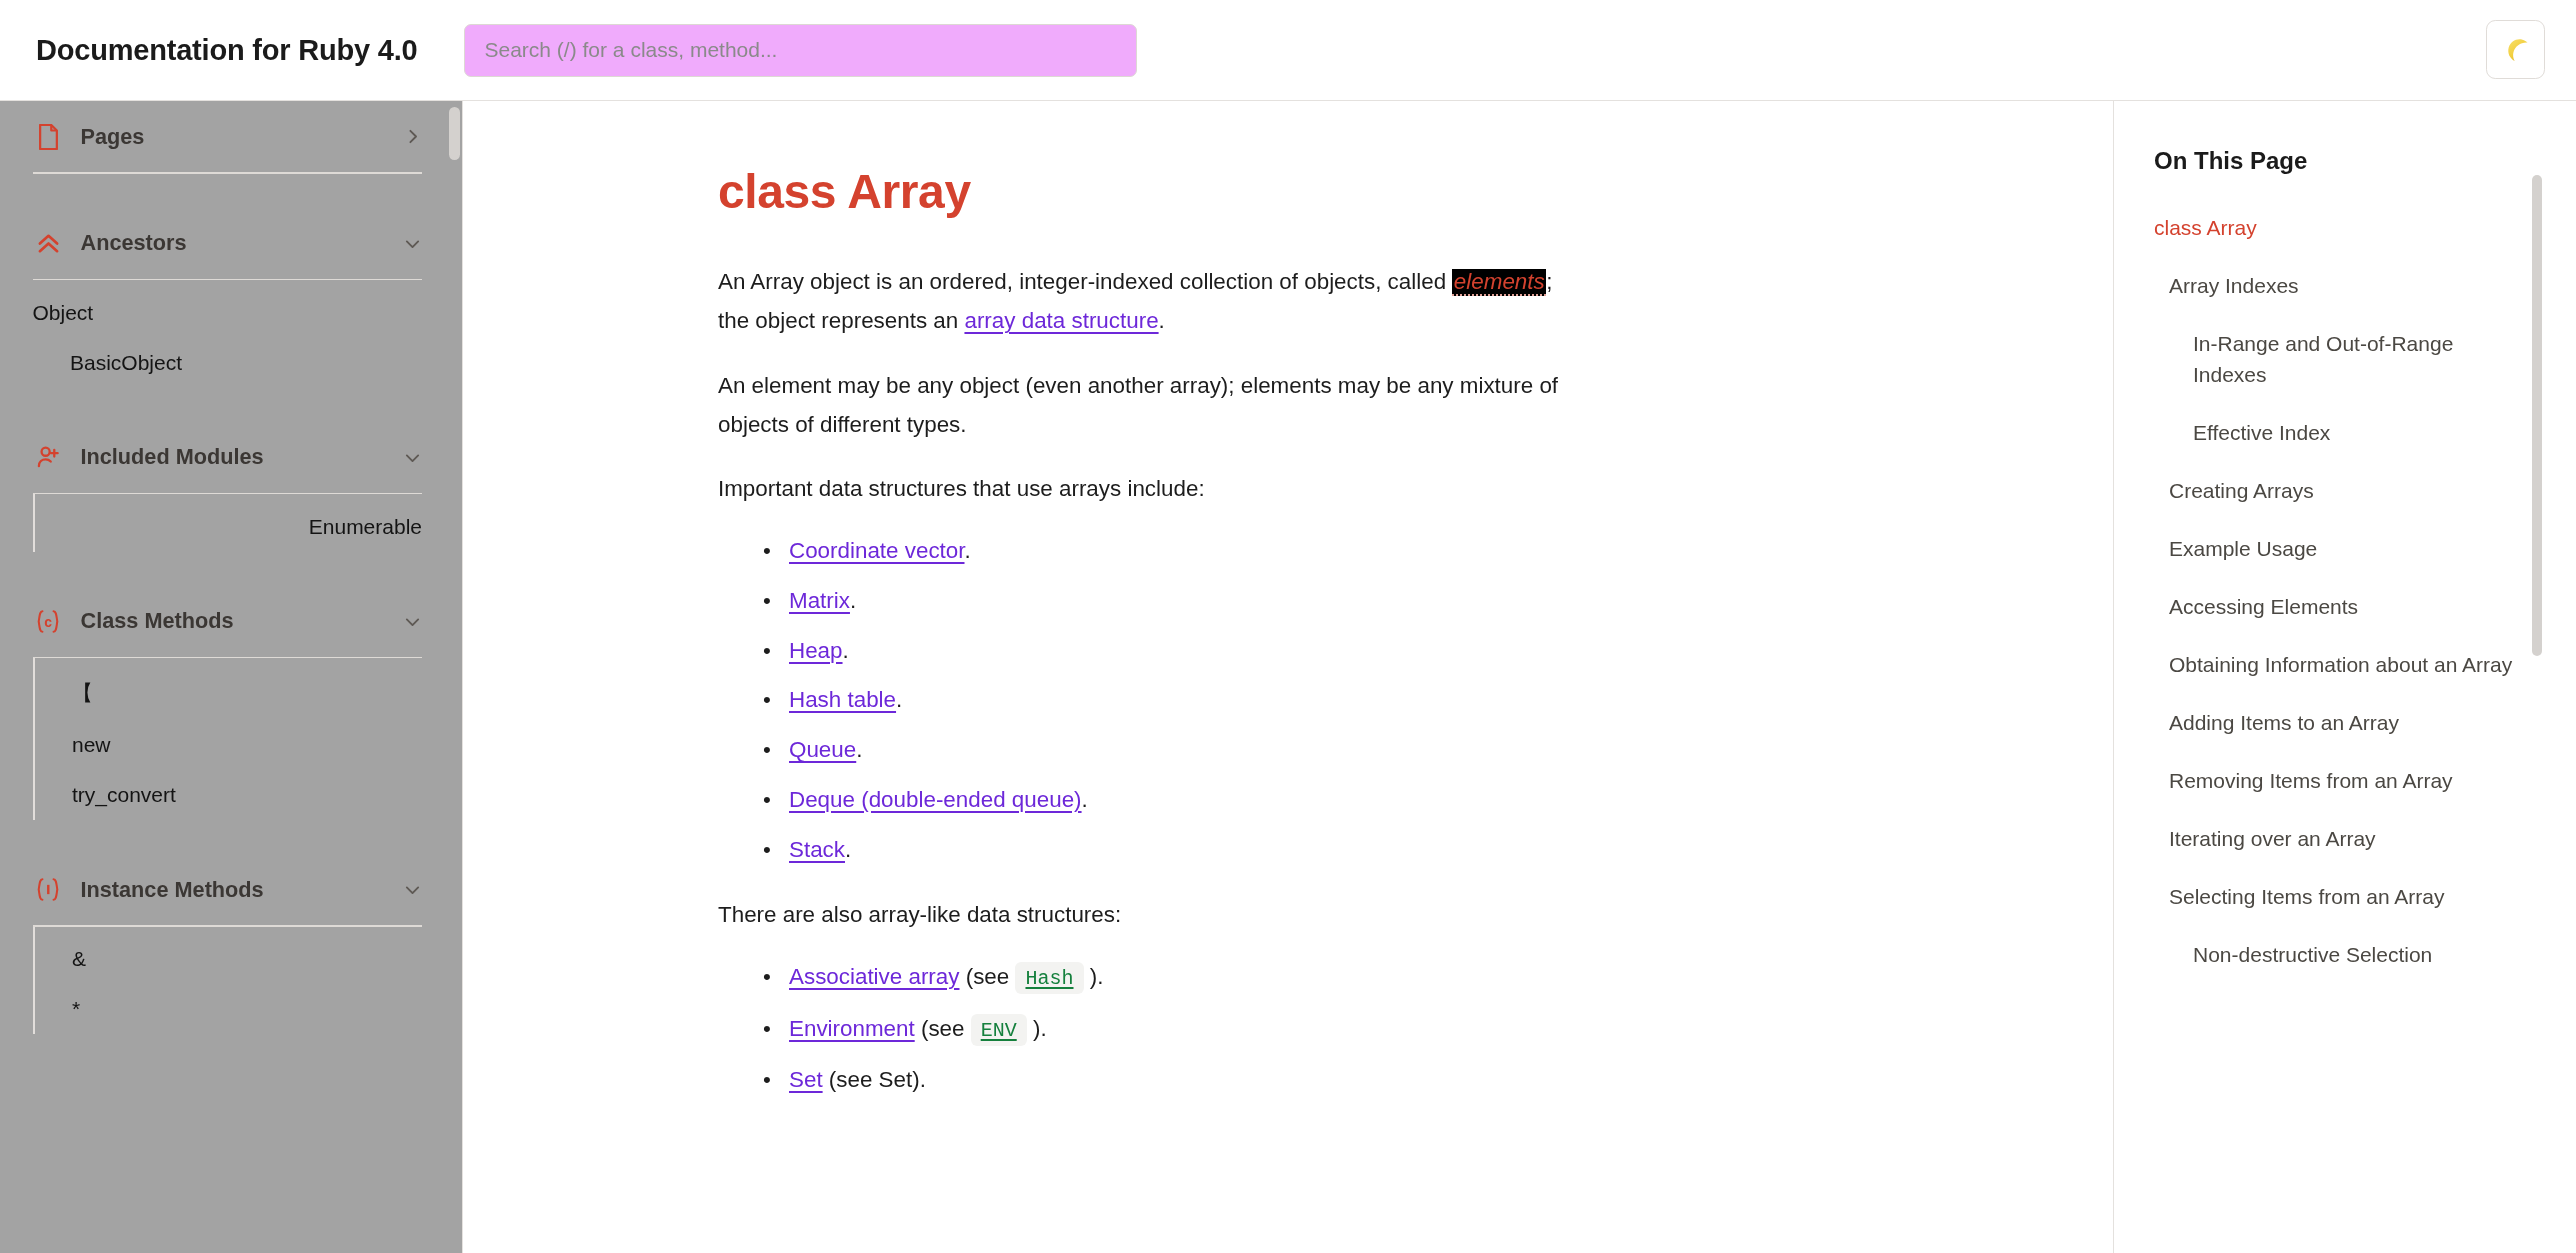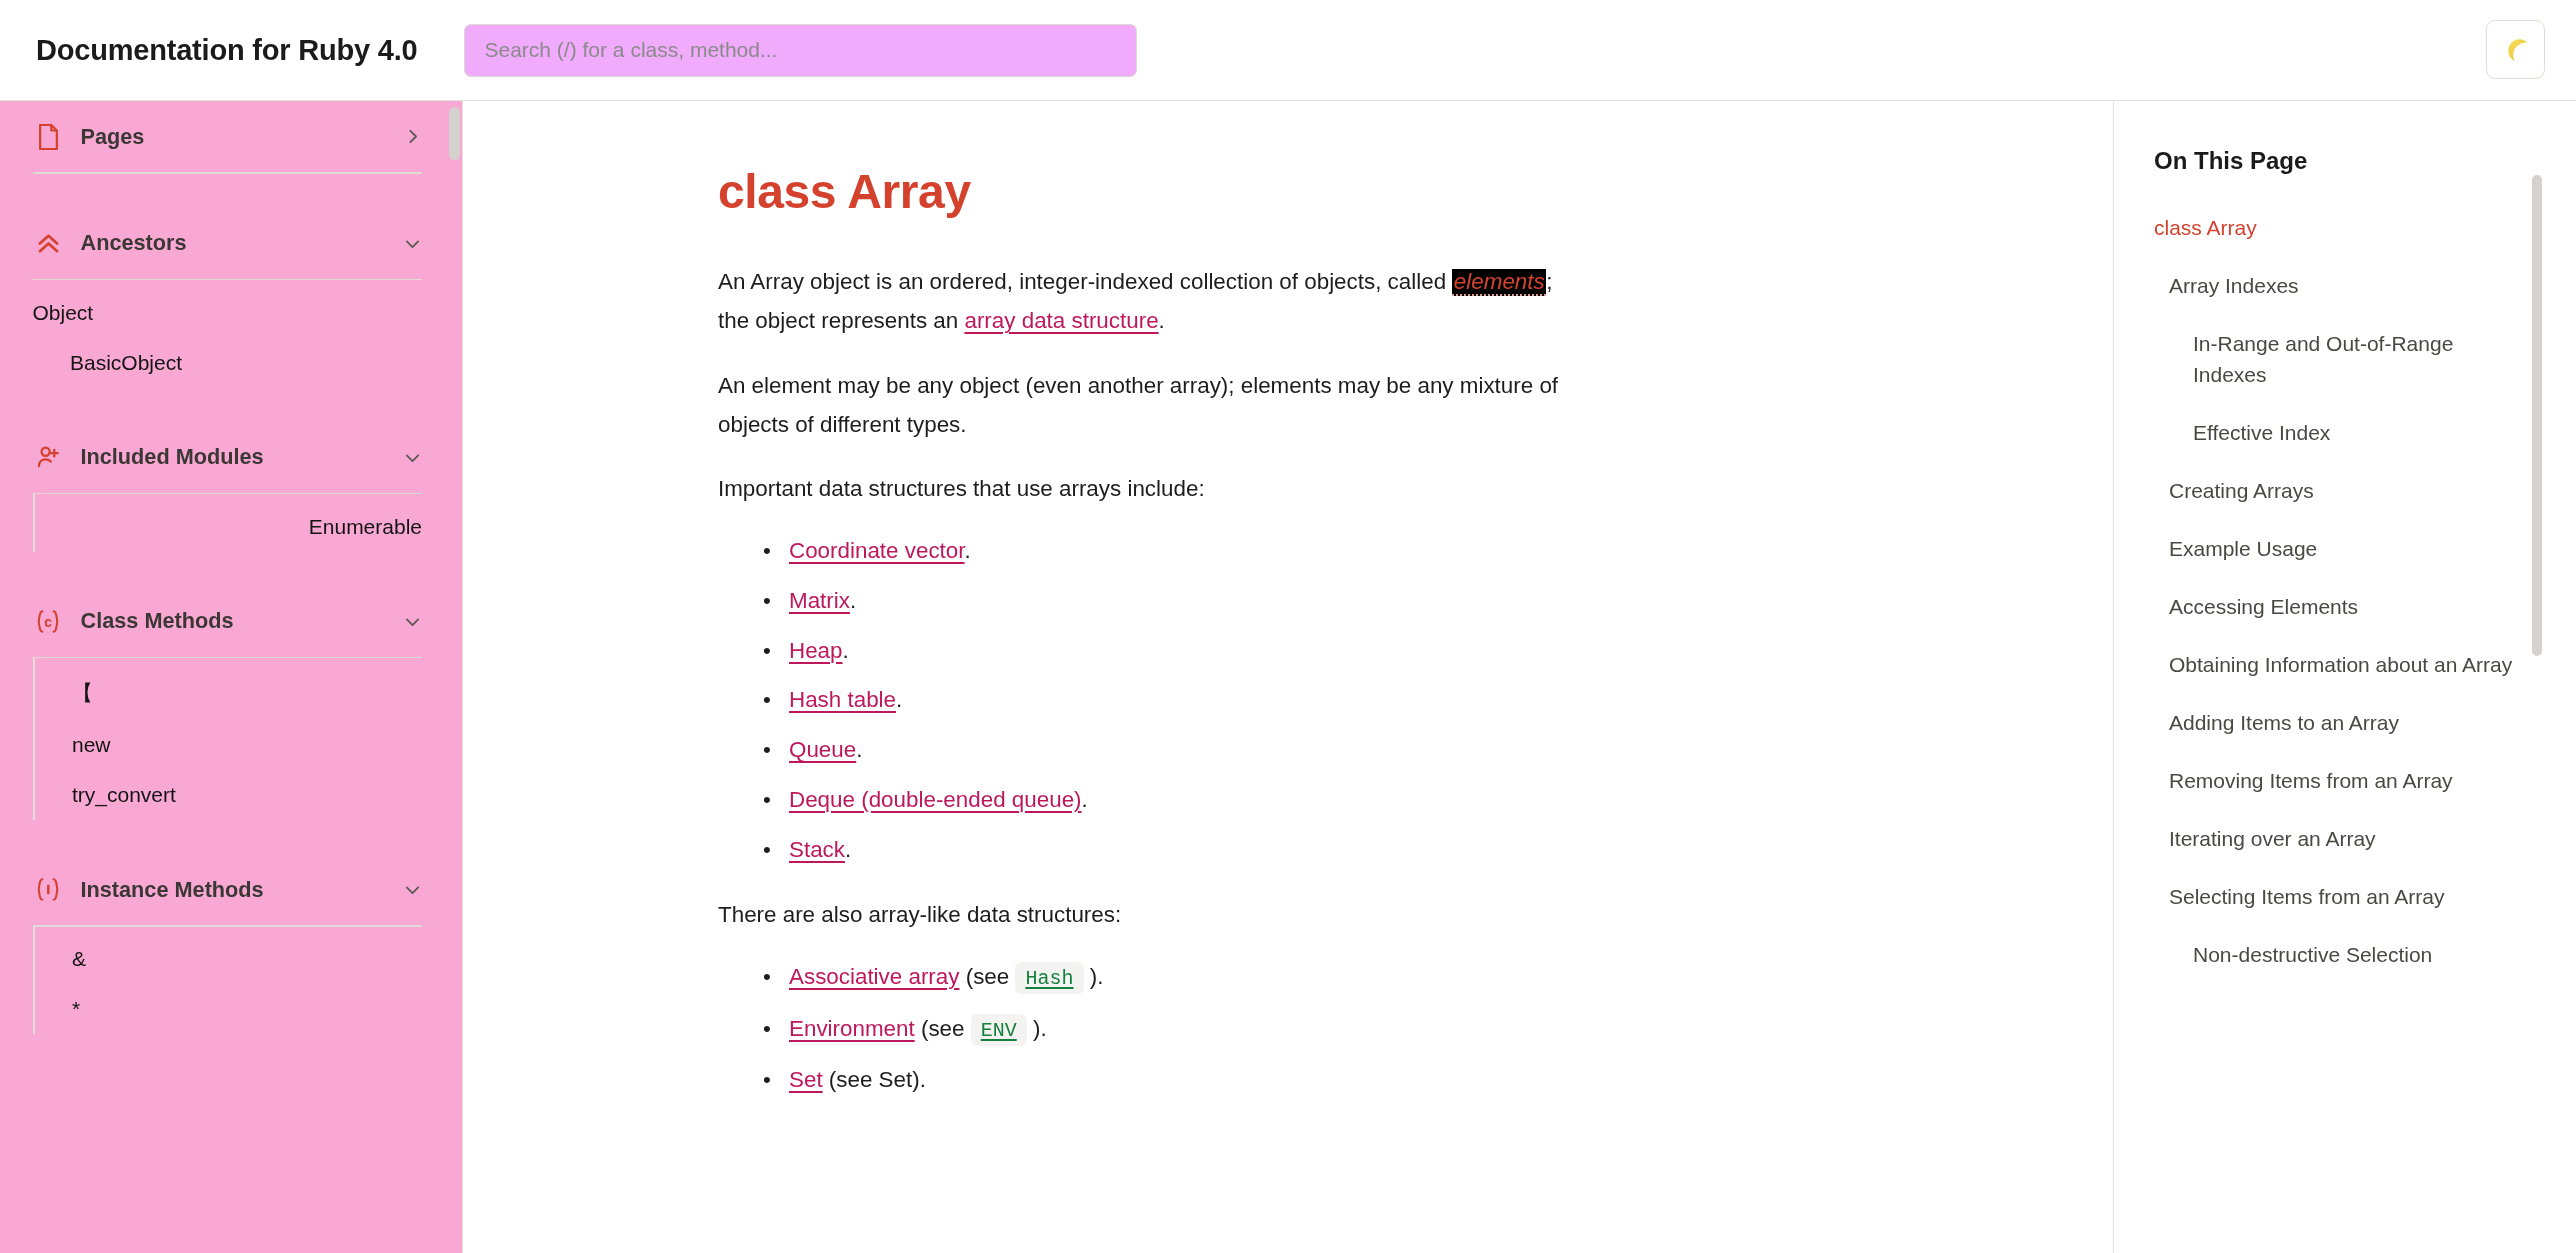--- a/index.html
+++ b/index.html
@@ -48,21 +48,21 @@
     display: flex; align-items: center; justify-content: center;
     cursor: pointer;
     padding: 0;
   }
   #theme-toggle svg { display: block; }
 
   
   #sidebar {
     position: absolute; top: 101px; left: 0;
     width: 463px; height: 1153px;
-    background: #f9a8d4;
+    background: #a3a3a3;
     border-right: 1.5px solid #e4e1de;
     overflow: hidden;
   }
   #sidebar-inner { padding: 0 0 0 0; position: relative; }
 
   .nav-section { padding: 0 40px 0 32.5px; }
   .nav-head {
     display: flex; align-items: center;
     height: 71px;
     cursor: pointer;
@@ -133,21 +133,21 @@
   }
   .para {
     font-size: 22.4px;
     line-height: 39px;
     color: #1d1d1d;
     margin-bottom: 25.5px;
     max-width: 1048px;
   }
   .para.tight { margin-bottom: 23px; }
   a.doclink {
-    color: #be185d;
+    color: #6d28d9;
     text-decoration: underline;
     text-decoration-thickness: 1.5px;
     text-underline-offset: 3.9px;
     cursor: pointer;
   }
   .def-term {
     color: #d4422e;
     font-style: italic;
     background: #000000;
     border-bottom: 2.3px dotted #e0a096;

